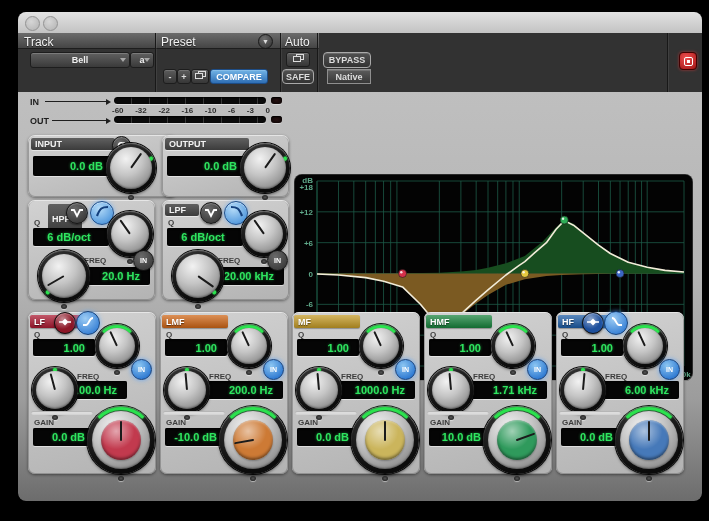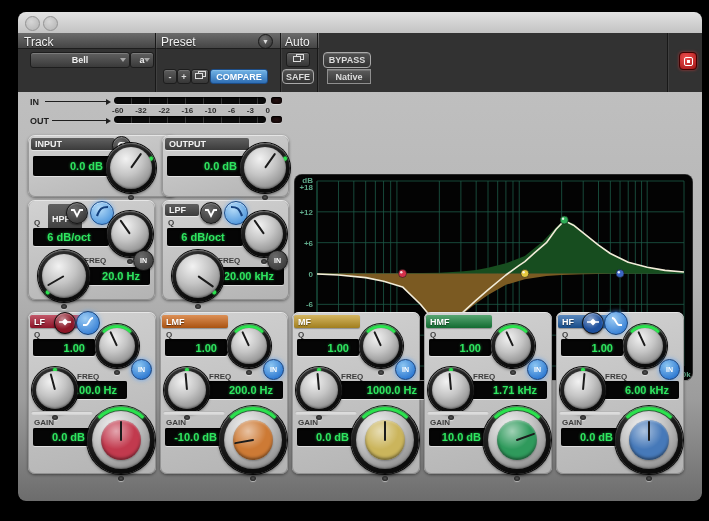--- a/index.html
+++ b/index.html
@@ -474,21 +474,21 @@
           <i class="arc"></i>
           <div class="cap"></div>
           <div class="ptr" style="transform: rotate(-25deg);">
             <i class="pl"></i>
           </div>
         </div>
         <div class="inbtn on" style="left:103px;top:47px">
           <span>IN</span>
         </div>
         <span class="slabel" style="left:49px;top:60px">FREQ</span>
-        <div class="disp" style="left:47px;top:69px;width:88px;height:18px">
+        <div class="disp" style="left:47px;top:69px;width:76px;height:18px">
           <span>1000.0 Hz</span>
         </div>
         <div class="knob" style="left:4px;top:55px;width:46px;height:46px">
           <div class="dotw">
             <i class="gd"></i>
           </div>
           <div class="cap"></div>
           <div class="ptr" style="transform: rotate(-5deg);">
             <i class="pl"></i>
           </div>

